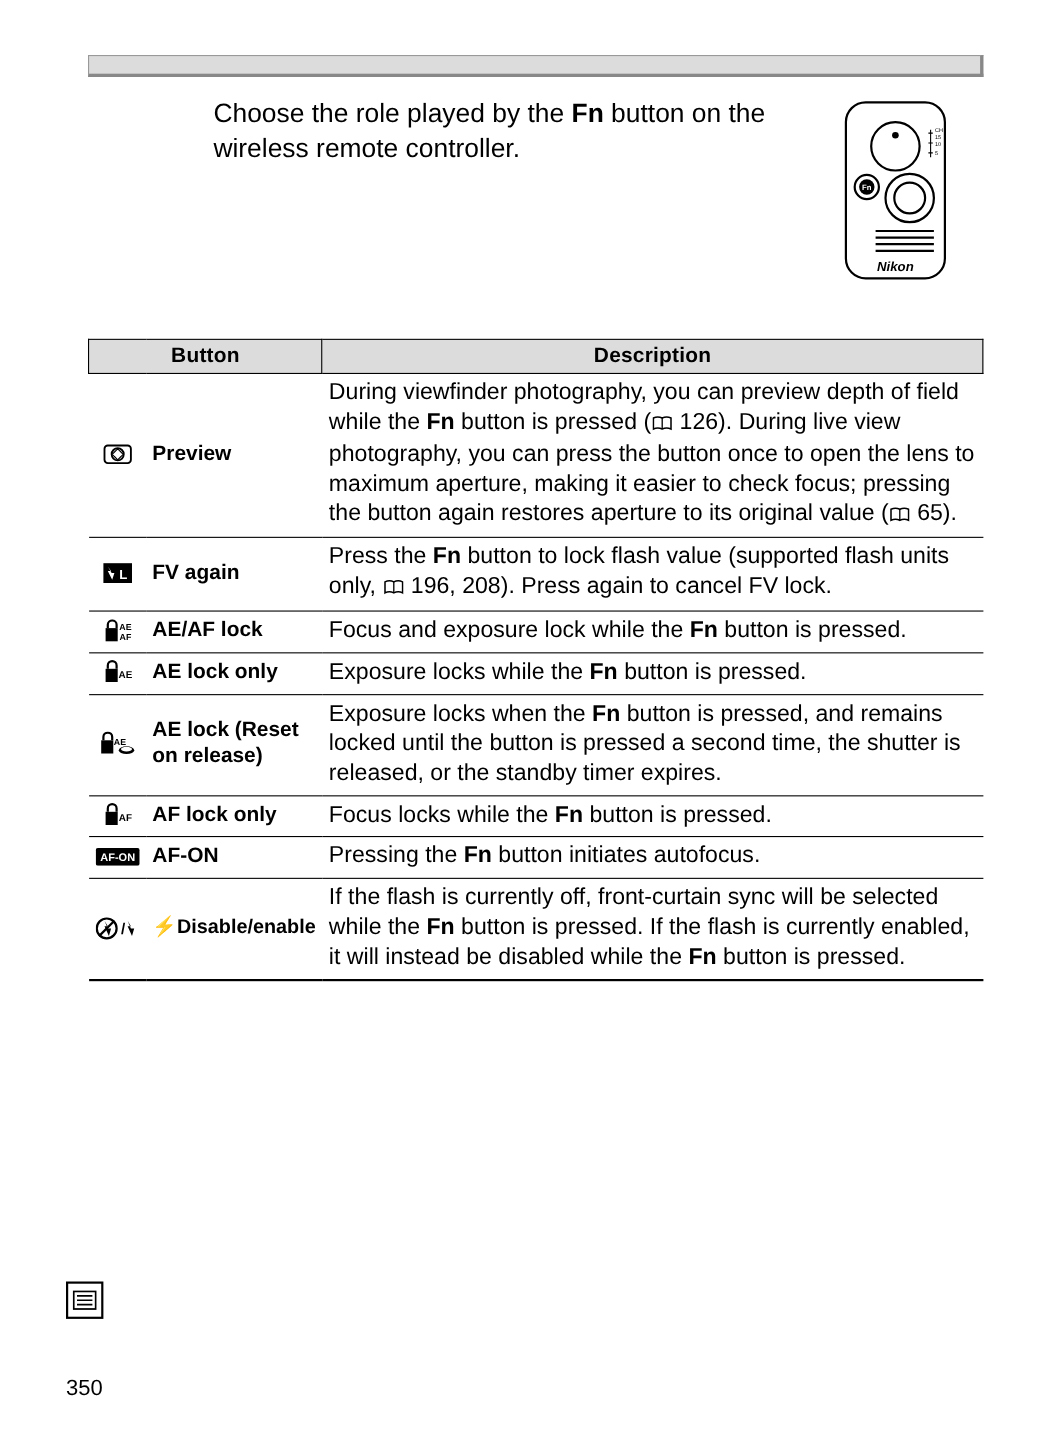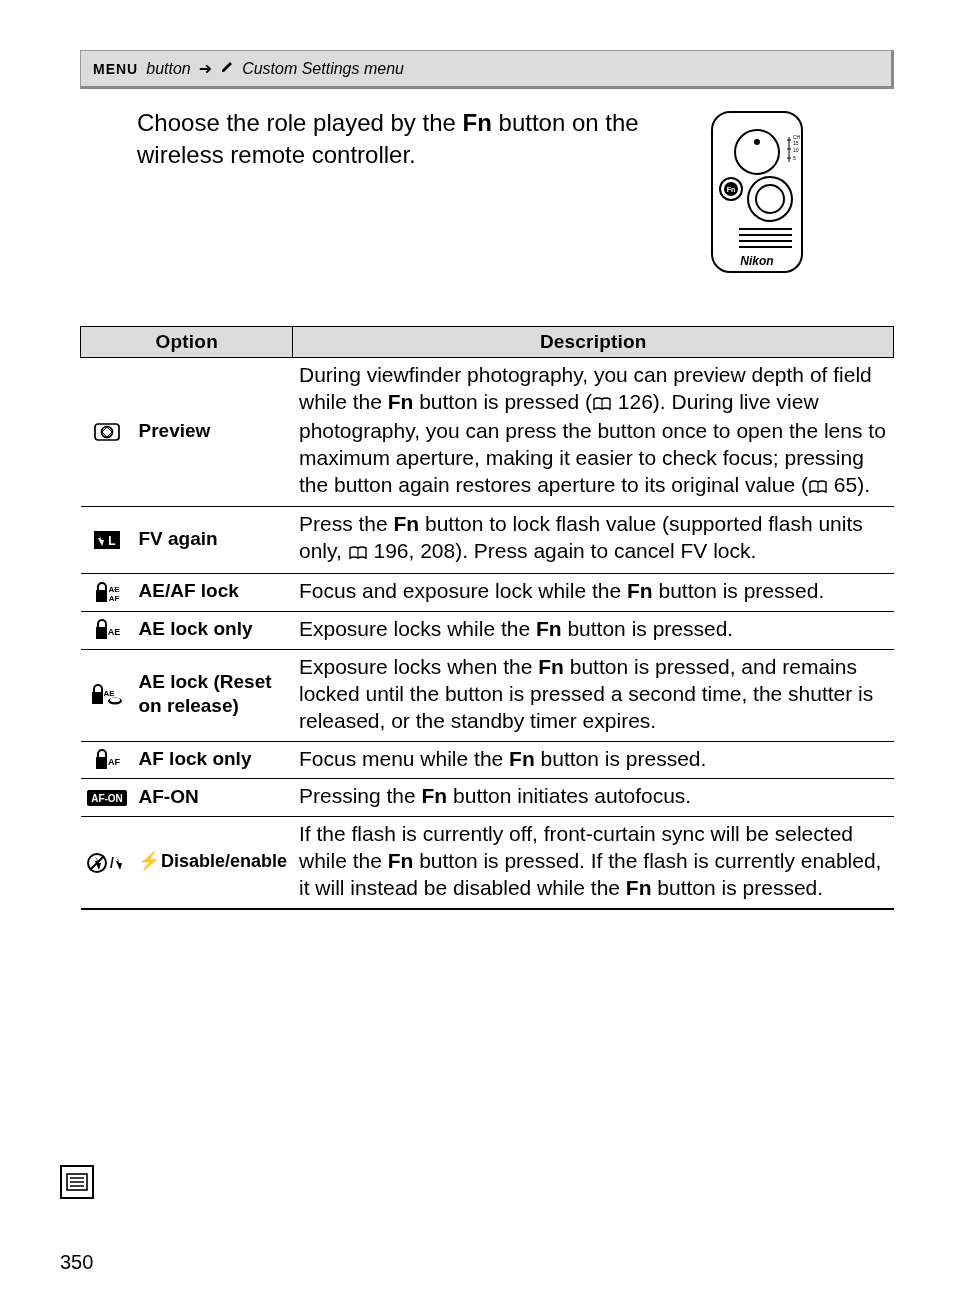--- a/index.html
+++ b/index.html
@@ -33,21 +33,21 @@
     font-size: 16px;
     font-style: italic;
     display: flex;
     align-items: center;
     gap: 8px;
   }
   .breadcrumb .menu-label { font-weight: bold; font-style: normal; font-size: 14px; letter-spacing: 1px; }
   .breadcrumb .arrow-icon { font-style: normal; }
   .intro-row {
     display: flex;
-    justify-content: center;
+    justify-content: flex-end;
     align-items: flex-start;
     gap: 30px;
     margin-bottom: 40px;
   }
   .intro-text {
     font-size: 24px;
     line-height: 1.35;
     max-width: 530px;
   }
   .intro-text .fn-bold { font-weight: bold; }
@@ -110,31 +110,20 @@
     align-items: center;
     justify-content: center;
   }
   .icon-cell svg, .icon-cell span { display: inline-block; vertical-align: middle; }
   .opt-flash { display:inline-block; font-size:18px; }
 </style>
 </head>
 <body>
 
 <div class="header-bar">
-  <div class="breadcrumb">
-    <span class="menu-label">MENU</span>
-    <span style="font-style:italic;">button</span>
-    <span class="arrow-icon">➜</span>
-    <span style="font-style:normal;">
-      <svg width="14" height="14" viewBox="0 0 14 14">
-          <path d="M2 12 L4 12 L12 4 L10 2 L2 10 Z" fill="#000"></path>
-        </svg>
-    </span>
-    <span style="font-style:italic;">Custom Settings menu</span>
-  </div>
 </div>
 
 <div class="intro-row">
   <p class="intro-text">
     <span>Choose the role played by the </span><span class="fn-bold">Fn</span><span> button on the wireless remote controller.</span>
   </p>
   <div class="remote-illus">
     <svg width="120" height="175" viewBox="0 0 120 175">
       <rect x="15" y="5" width="90" height="160" rx="18" ry="18" fill="#fff" stroke="#000" stroke-width="2"></rect>
       <circle cx="60" cy="45" r="22" fill="none" stroke="#000" stroke-width="2"></circle>
@@ -161,21 +150,21 @@
         <line x1="42" y1="140" x2="95" y2="140"></line>
       </g>
       <text x="60" y="158" font-size="12" font-weight="bold" font-style="italic" text-anchor="middle" fill="#000">Nikon</text>
     </svg>
   </div>
 </div>
 
 <table>
   <thead>
     <tr>
-      <th colspan="2">Option</th>
+      <th colspan="2">Button</th>
       <th>Description</th>
     </tr>
   </thead>
   <tbody>
 
     <tr>
       <td class="col-icon icon-cell">
         <svg width="28" height="20" viewBox="0 0 28 20">
             <rect x="2" y="2" width="24" height="16" rx="3" fill="none" stroke="#000" stroke-width="1.7"></rect>
             <circle cx="14" cy="10" r="5.5" fill="none" stroke="#000" stroke-width="1.7"></circle>
@@ -259,21 +248,21 @@
     <tr>
       <td class="col-icon icon-cell">
         <svg width="26" height="22" viewBox="0 0 26 22">
             <rect x="2" y="8" width="11" height="12" fill="#000"></rect>
             <path d="M4 8 L4 5 A4 4 0 0 1 12 5 L12 8" fill="none" stroke="#000" stroke-width="2"></path>
             <text x="20" y="16" font-size="9" fill="#000" font-weight="bold" text-anchor="middle">AF</text>
           </svg>
       </td>
       <td class="col-option">AF lock only</td>
       <td class="col-desc">
-        <span>Focus menu while the </span><span class="bold">Fn</span><span> button is pressed.</span>
+        <span>Focus locks while the </span><span class="bold">Fn</span><span> button is pressed.</span>
       </td>
     </tr>
 
     <tr>
       <td class="col-icon icon-cell">
         <svg width="40" height="16" viewBox="0 0 40 16">
             <rect x="0" y="0" width="40" height="16" rx="2" fill="#000"></rect>
             <text x="20" y="12" font-size="10" fill="#fff" font-weight="bold" text-anchor="middle" letter-spacing="0">AF-ON</text>
           </svg>
       </td>

